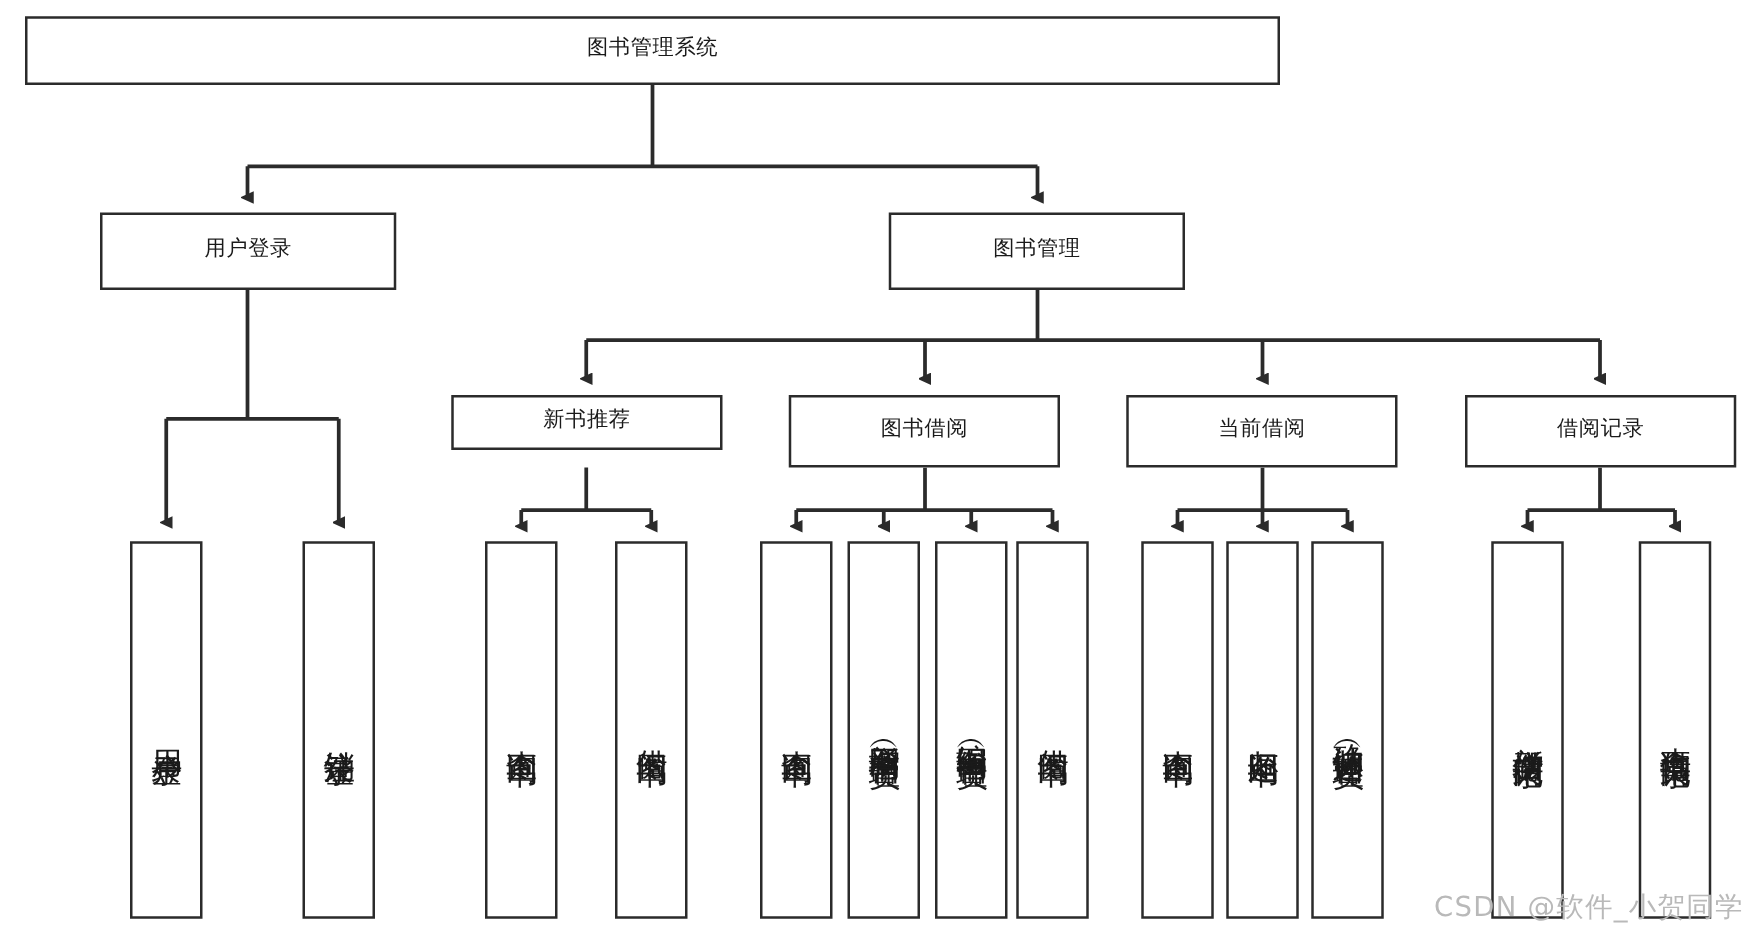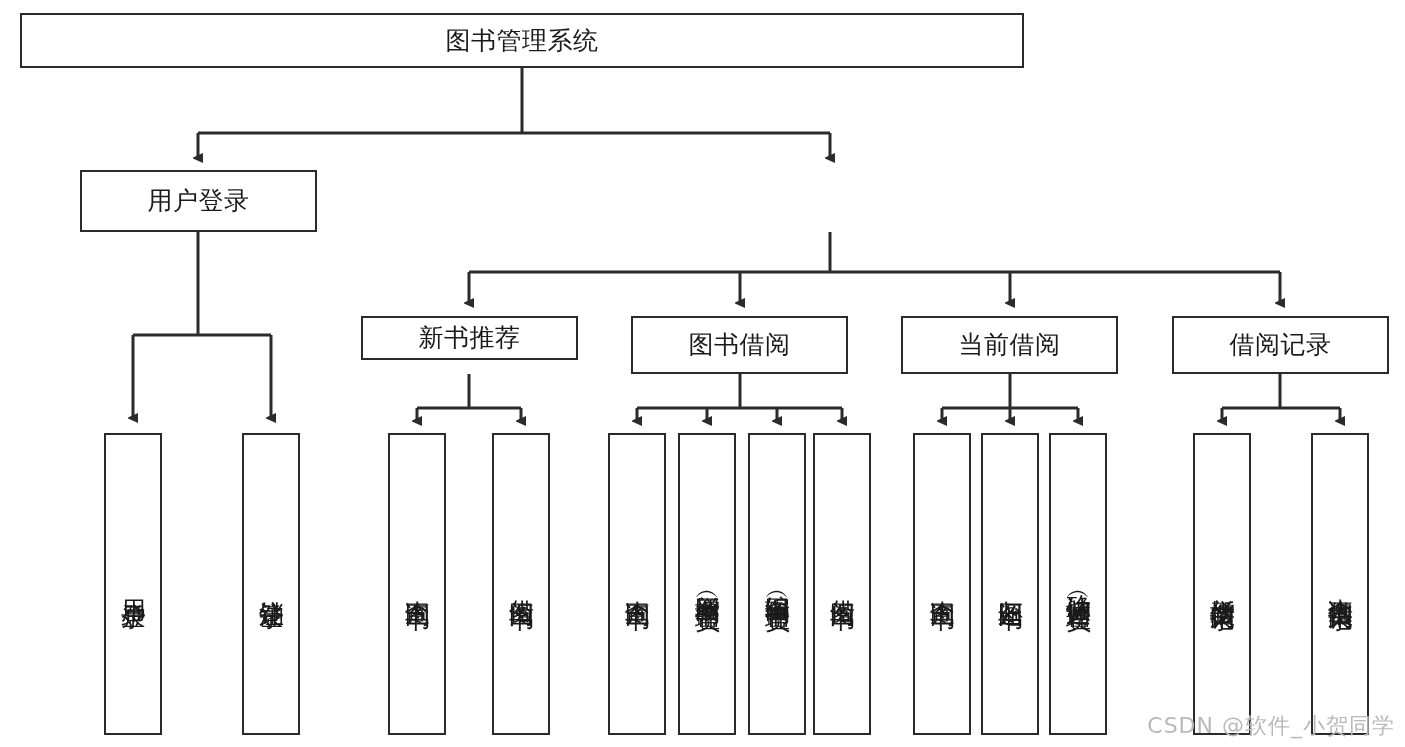--- a/index.html
+++ b/index.html
@@ -29,23 +29,24 @@
     position: absolute;
     box-sizing: border-box;
     background: #ffffff;
     border: 2px solid #2b2b2b;
     display: flex;
     align-items: center;
     justify-content: center;
     color: #1a1a1a;
   }
   .node.horiz {
-    font-size: 25px;
+    font-size: 17px;
     letter-spacing: 0.5px;
     line-height: 1.1;
+    font-family: Liberation Mono, monospace;
   }
   .node.vert {
     writing-mode: vertical-rl;
     text-orientation: upright;
     font-size: 25px;
     line-height: 1.12;
     letter-spacing: 2px;
     padding: 6px 0;
   }
   .node.vert .label {
@@ -125,20 +126,23 @@
     </g>
   </svg>
 
   <div class="node horiz" style="left:20px; top:13px; width:1004px; height:55px;">
     <span class="label">图书管理系统</span>
   </div>
 
   <div class="node horiz" style="left:80px; top:170px; width:237px; height:62px;">
     <span class="label">用户登录</span>
   </div>
+  <div class="node horiz" style="left:711px; top:170px; width:237px; height:62px;">
+    <span class="label">图书管理</span>
+  </div>
 
   <div class="node horiz" style="left:361px; top:316px; width:217px; height:44px;">
     <span class="label">新书推荐</span>
   </div>
   <div class="node horiz" style="left:631px; top:316px; width:217px; height:58px;">
     <span class="label">图书借阅</span>
   </div>
   <div class="node horiz" style="left:1172px; top:316px; width:217px; height:58px;">
     <span class="label">借阅记录</span>
   </div>

